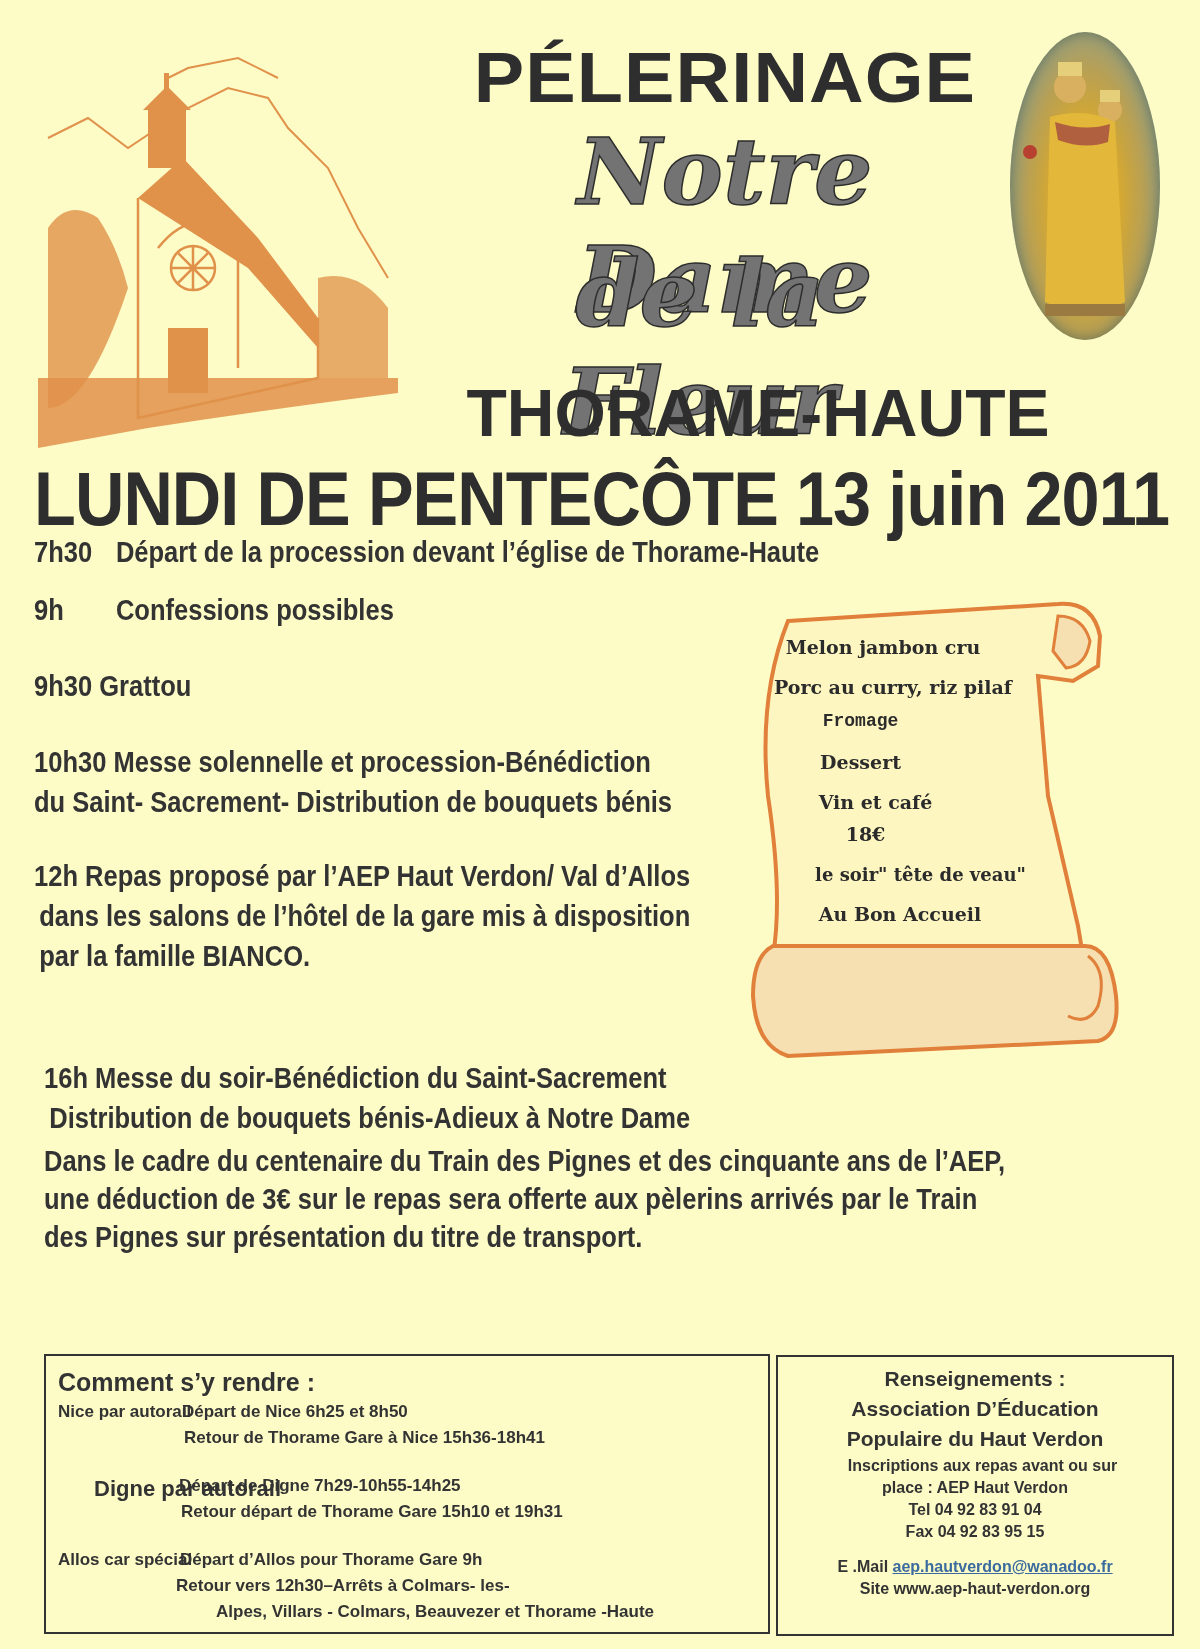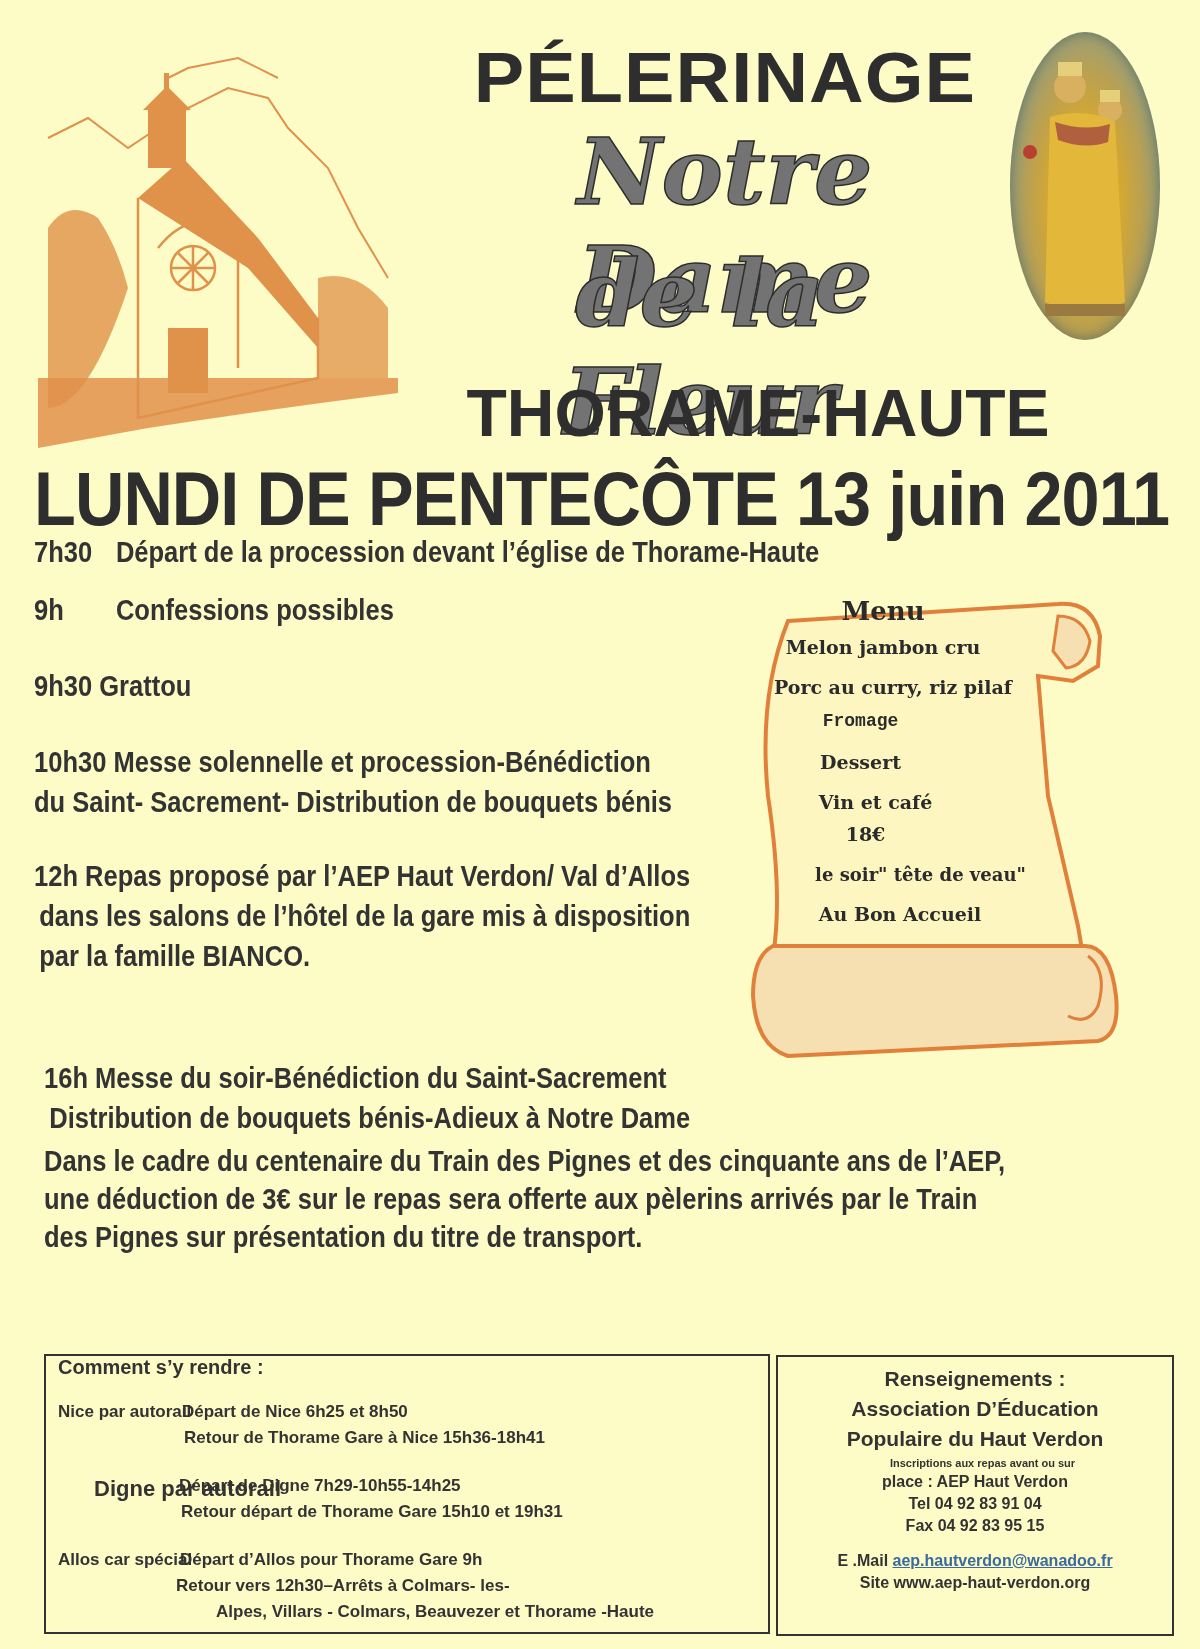--- a/index.html
+++ b/index.html
@@ -120,51 +120,50 @@
   <span>des Pignes sur présentation du titre de transport.</span>
 </div>
 
 <div class="abs scroll">
   <svg width="415" height="490" viewBox="0 0 415 490" style="position:absolute;left:0;top:0">
     <path d="M40 25 L310 8 Q345 5 352 40 L350 70 L325 85 L290 80 L300 200 L330 330 L335 360 L25 360 Q35 300 20 200 Q10 100 40 25 Z" fill="#fdf6c0" stroke="#e0803a" stroke-width="4"></path>
     <path d="M310 20 Q335 20 342 45 Q338 70 318 72 L305 55 Z" fill="#f6dfb0" stroke="#e0803a" stroke-width="3"></path>
     <path d="M25 350 Q5 360 5 400 Q8 450 40 460 L350 445 Q372 440 368 400 Q362 348 335 350 Z" fill="#f6dfb0" stroke="#e0803a" stroke-width="4"></path>
     <path d="M340 360 Q360 375 350 410 Q340 430 320 420" fill="none" stroke="#e0803a" stroke-width="3"></path>
   </svg>
-  <div class="menu-text" style="left:0;width:270px;top:0px;font-size:26px;">Menu</div>
   <div class="menu-text" style="left:0;width:270px;top:40px;font-size:19px;">Melon jambon cru</div>
   <div class="menu-text" style="left:0;width:290px;top:80px;font-size:19px;">Porc au curry, riz pilaf</div>
   <div class="menu-text" style="left:0;width:225px;top:115px;font-size:18px;font-family:Liberation Mono, monospace;">Fromage</div>
   <div class="menu-text" style="left:0;width:225px;top:155px;font-size:19px;">Dessert</div>
   <div class="menu-text" style="left:0;width:255px;top:195px;font-size:19px;">Vin et café</div>
   <div class="menu-text" style="left:0;width:235px;top:227px;font-size:19px;">18€</div>
   <div class="menu-text" style="left:0;width:345px;top:268px;font-size:18px;">le soir" tête de veau"</div>
   <div class="menu-text" style="left:12px;width:280px;top:307px;font-size:19px;">Au Bon Accueil</div>
 </div>
 
 <div class="abs box box-left">
-  <div class="bx" style="left:12px;top:0;font-size:20px;">Comment s’y rendre :</div>
+  <div class="bx" style="left:12px;top:12px;font-size:25px;">Comment s’y rendre :</div>
   <div class="bx" style="left:12px;top:46px;font-size:17px;">Nice par autorail</div>
   <div class="bx" style="left:136px;top:46px;font-size:17px;">Départ de Nice 6h25 et 8h50</div>
   <div class="bx" style="left:138px;top:72px;font-size:17px;">Retour de Thorame Gare à Nice 15h36-18h41</div>
   <div class="bx" style="left:12px;top:120px;font-size:22px;margin-left:36px;">Digne par autorail</div>
   <div class="bx" style="left:133px;top:120px;font-size:17px;">Départ de Digne 7h29-10h55-14h25</div>
   <div class="bx" style="left:135px;top:146px;font-size:17px;">Retour départ de Thorame Gare 15h10 et 19h31</div>
   <div class="bx" style="left:12px;top:194px;font-size:17px;">Allos car spécial</div>
   <div class="bx" style="left:134px;top:194px;font-size:17px;">Départ d’Allos pour Thorame Gare 9h</div>
   <div class="bx" style="left:130px;top:220px;font-size:17px;">Retour vers 12h30–Arrêts à  Colmars- les-</div>
   <div class="bx" style="left:130px;top:246px;font-size:17px;margin-left:40px;">Alpes, Villars - Colmars, Beauvezer et Thorame -Haute</div>
 </div>
 
 <div class="abs box box-right">
   <div style="text-align:center;font-weight:bold;color:#333;">
     <div style="font-size:21px;margin-top:10px;">Renseignements :</div>
     <div style="font-size:21px;margin-top:6px;">Association D’Éducation</div>
     <div style="font-size:21px;margin-top:6px;">Populaire du Haut Verdon</div>
-    <div style="font-size:11px;margin-top:6px;margin-left:15px;">Inscriptions aux repas avant ou sur</div>
+    <div style="font-size:16px;margin-top:6px;margin-left:15px;">Inscriptions aux repas avant ou sur</div>
     <div style="font-size:16px;margin-top:4px;">place : AEP Haut Verdon</div>
     <div style="font-size:16px;margin-top:4px;">Tel 04 92 83 91 04</div>
     <div style="font-size:16px;margin-top:4px;">Fax 04 92 83 95 15</div>
     <div style="font-size:16px;margin-top:17px;">
       <span>E .Mail</span>
       <span class="email">aep.hautverdon@wanadoo.fr</span>
     </div>
     <div style="font-size:16px;margin-top:4px;">Site www.aep-haut-verdon.org</div>
   </div>
 </div>

